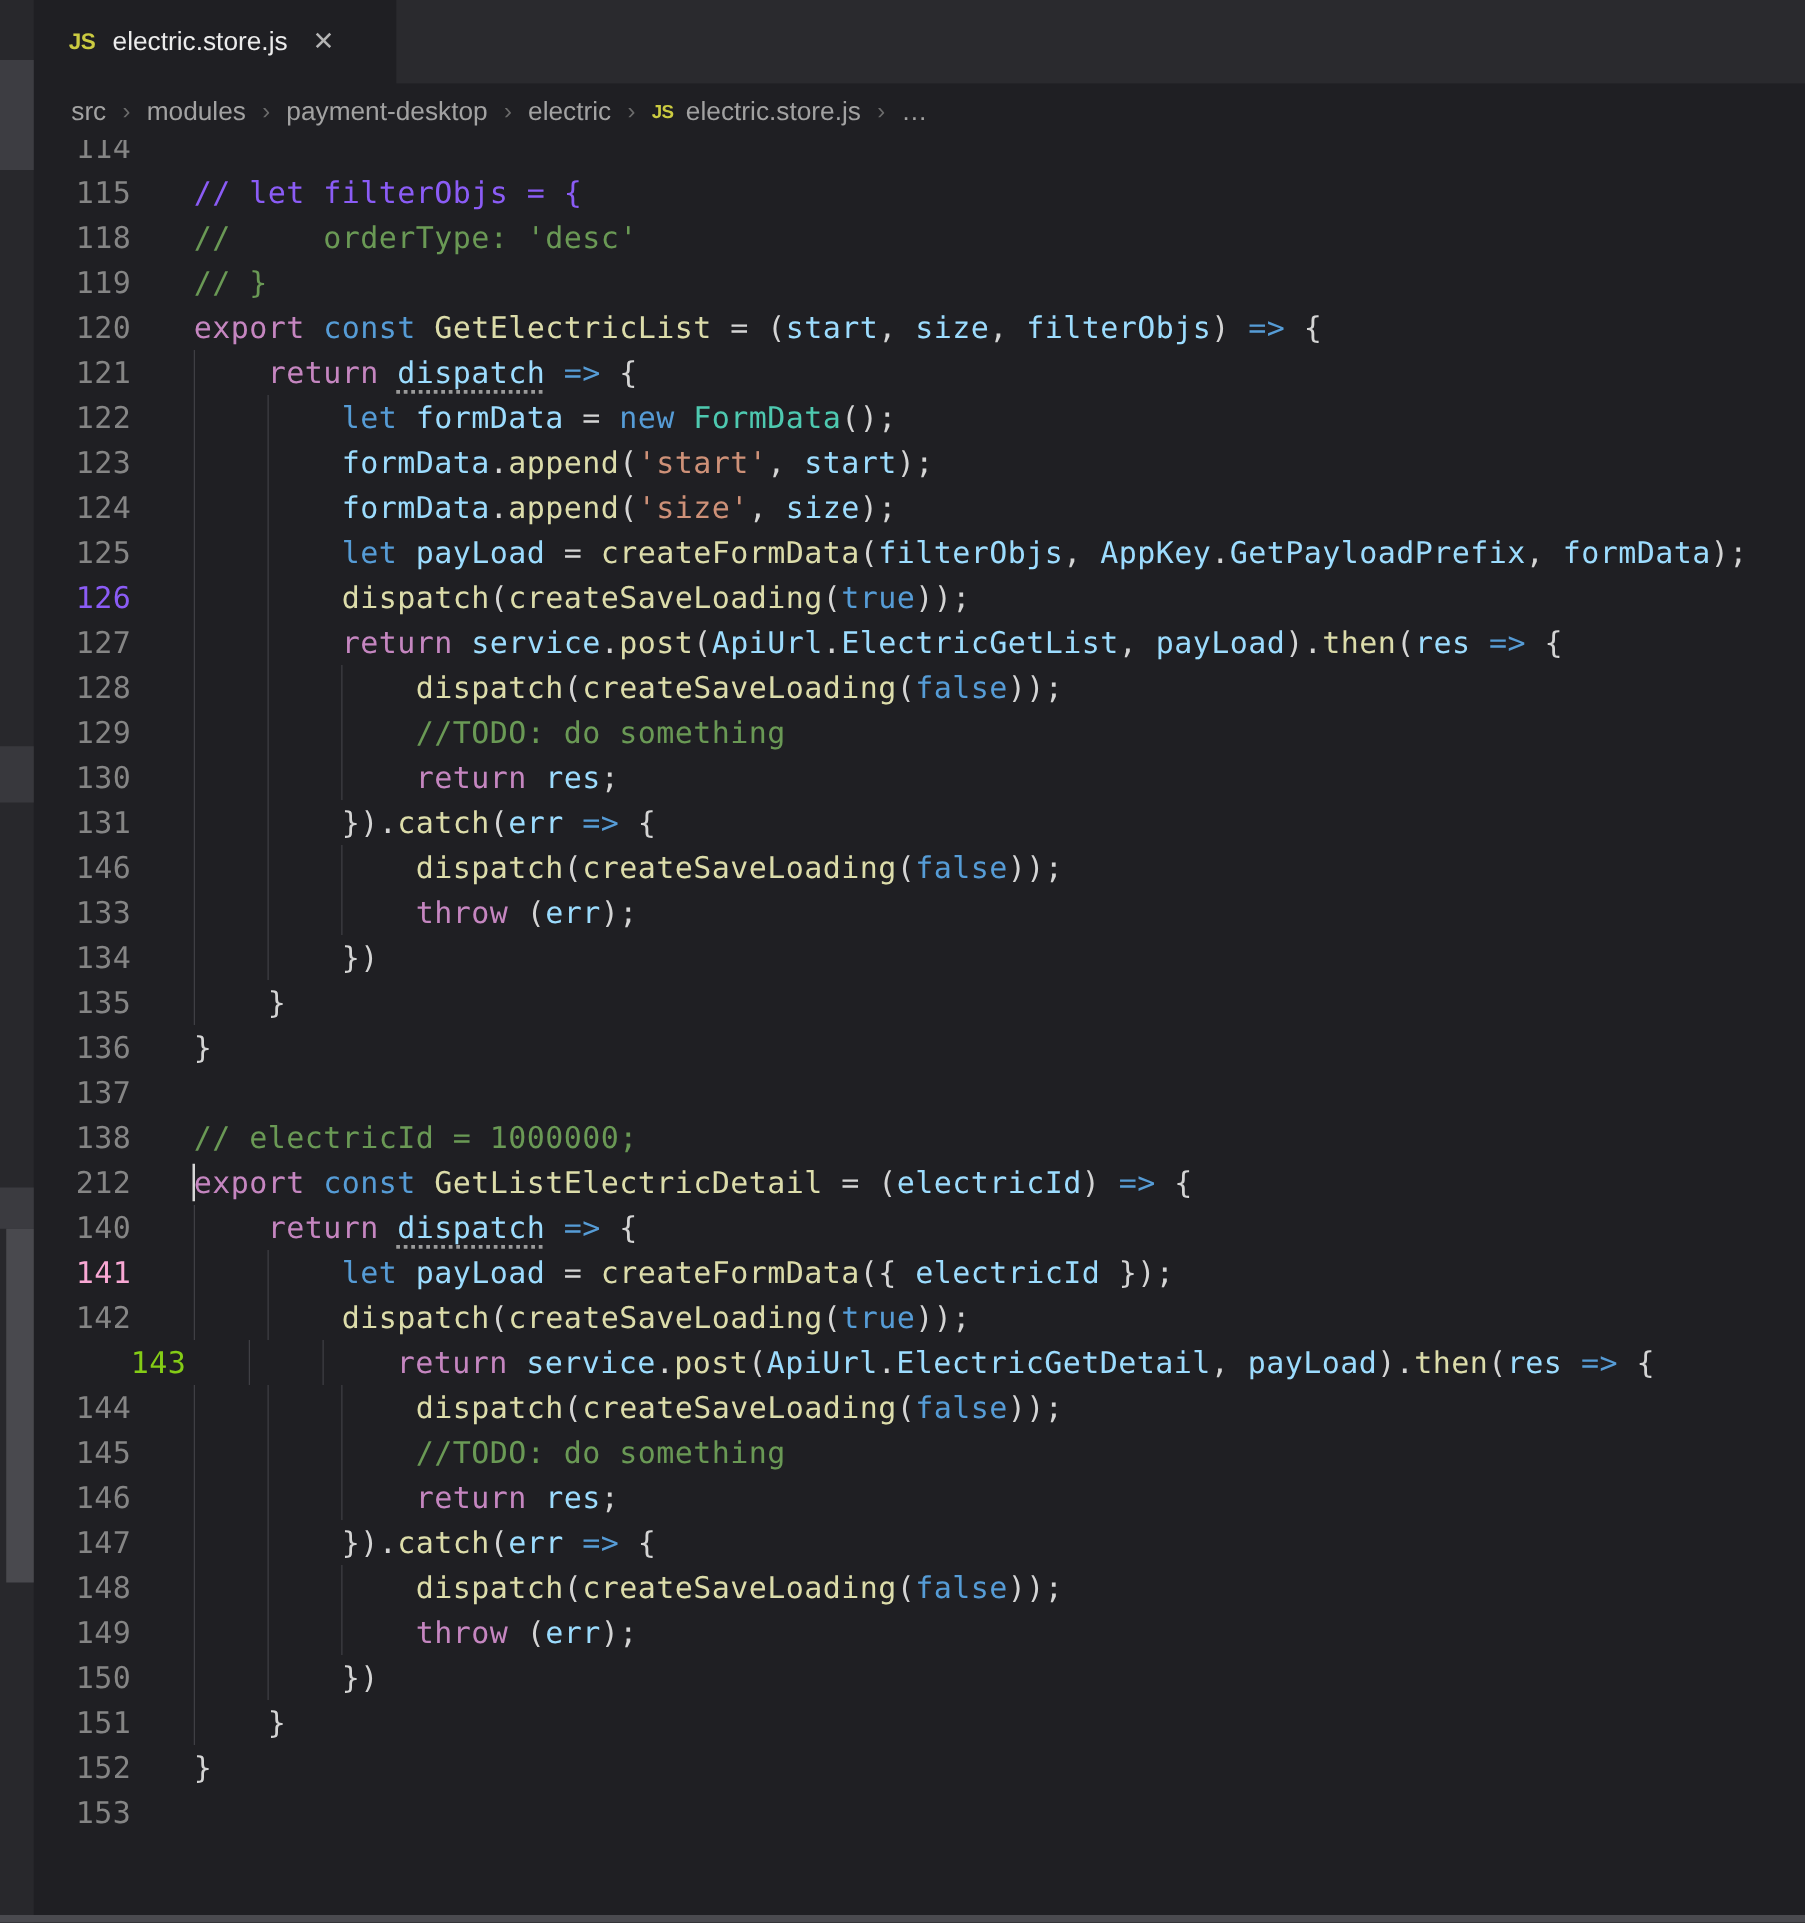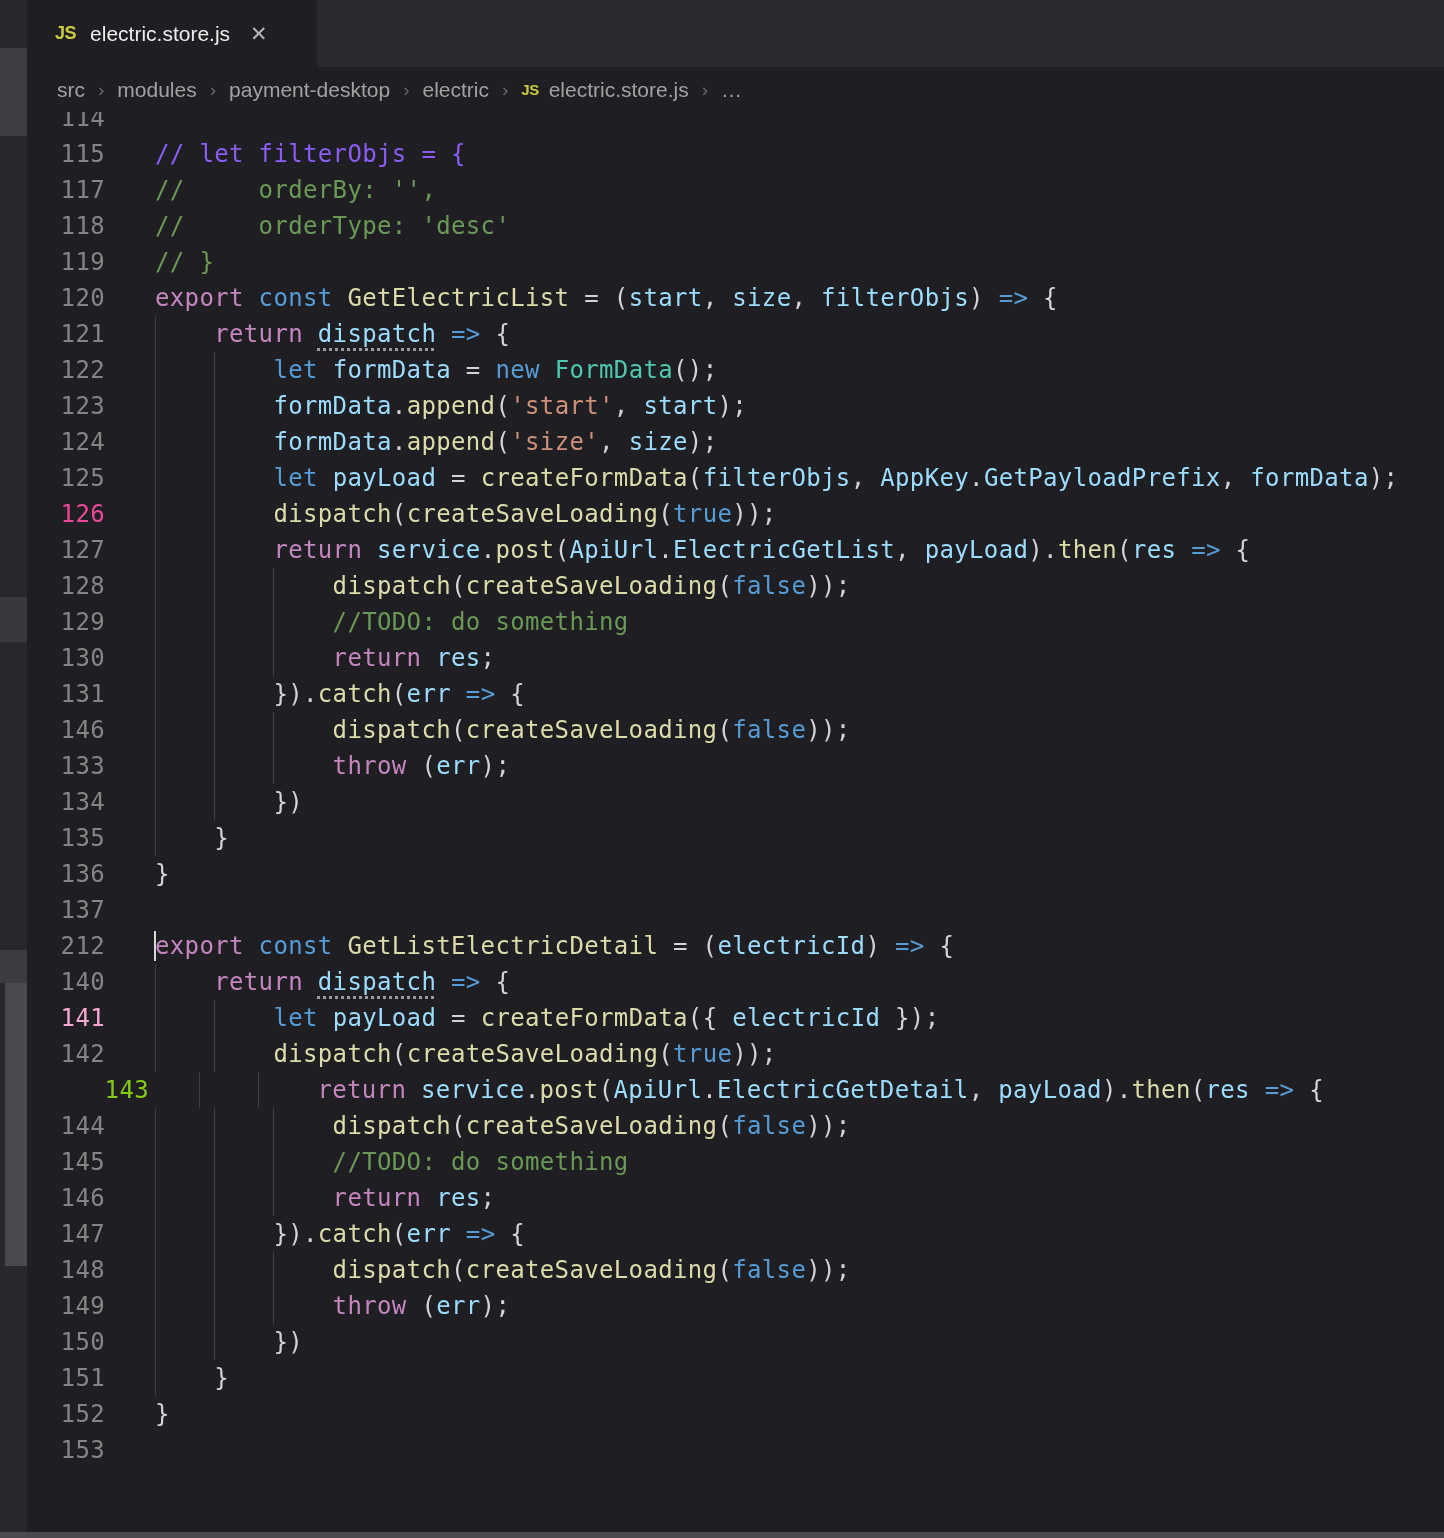--- a/index.html
+++ b/index.html
@@ -92,24 +92,20 @@
   <div class="code-lines">
       <div class="row">
         <span class="ln" style="color: rgb(133, 133, 133);">114</span>
         <span class="code"></span>
       </div>
       <div class="row">
         <span class="ln" style="color: rgb(133, 133, 133);">115</span>
         <span class="code"><span class="cm" style="color: #8b5cf6;">// let filterObjs = {</span></span>
       </div>
       <div class="row">
-        <span class="ln" style="color: rgb(133, 133, 133);">117</span>
-        <span class="code"><span class="cm" style="color: rgb(106, 153, 85);">//     orderBy: '',</span></span>
-      </div>
-      <div class="row">
         <span class="ln" style="color: rgb(133, 133, 133);">118</span>
         <span class="code"><span class="cm" style="color: rgb(106, 153, 85);">//     orderType: 'desc'</span></span>
       </div>
       <div class="row">
         <span class="ln" style="color: rgb(133, 133, 133);">119</span>
         <span class="code"><span class="cm" style="color: rgb(106, 153, 85);">// }</span></span>
       </div>
       <div class="row">
         <span class="ln" style="color: rgb(133, 133, 133);">120</span>
         <span class="code"><span class="kw" style="color: rgb(197, 134, 192);">export</span><span class="pl" style="color: rgb(212, 212, 212);"> </span><span class="st" style="color: rgb(86, 156, 214);">const</span><span class="pl" style="color: rgb(212, 212, 212);"> </span><span class="fn" style="color: rgb(220, 220, 170);">GetElectricList</span><span class="pl" style="color: rgb(212, 212, 212);"> = (</span><span class="vr" style="color: rgb(156, 220, 254);">start</span><span class="pl" style="color: rgb(212, 212, 212);">, </span><span class="vr" style="color: rgb(156, 220, 254);">size</span><span class="pl" style="color: rgb(212, 212, 212);">, </span><span class="vr" style="color: rgb(156, 220, 254);">filterObjs</span><span class="pl" style="color: rgb(212, 212, 212);">) </span><span class="st" style="color: rgb(86, 156, 214);">=&gt;</span><span class="pl" style="color: rgb(212, 212, 212);"> {</span></span>
@@ -128,21 +124,21 @@
       </div>
       <div class="row">
         <span class="ln" style="color: rgb(133, 133, 133);">124</span>
         <span class="code"><span class="guide" style="left: 50px; background: rgb(63, 63, 68);"></span><span class="guide" style="left: 109.24px; background: rgb(63, 63, 68);"></span><span class="pl" style="color: rgb(212, 212, 212);">        </span><span class="vr" style="color: rgb(156, 220, 254);">formData</span><span class="pl" style="color: rgb(212, 212, 212);">.</span><span class="fn" style="color: rgb(220, 220, 170);">append</span><span class="pl" style="color: rgb(212, 212, 212);">(</span><span class="sr" style="color: rgb(206, 145, 120);">'size'</span><span class="pl" style="color: rgb(212, 212, 212);">, </span><span class="vr" style="color: rgb(156, 220, 254);">size</span><span class="pl" style="color: rgb(212, 212, 212);">);</span></span>
       </div>
       <div class="row">
         <span class="ln" style="color: rgb(133, 133, 133);">125</span>
         <span class="code"><span class="guide" style="left: 50px; background: rgb(63, 63, 68);"></span><span class="guide" style="left: 109.24px; background: rgb(63, 63, 68);"></span><span class="pl" style="color: rgb(212, 212, 212);">        </span><span class="st" style="color: rgb(86, 156, 214);">let</span><span class="pl" style="color: rgb(212, 212, 212);"> </span><span class="vr" style="color: rgb(156, 220, 254);">payLoad</span><span class="pl" style="color: rgb(212, 212, 212);"> = </span><span class="fn" style="color: rgb(220, 220, 170);">createFormData</span><span class="pl" style="color: rgb(212, 212, 212);">(</span><span class="vr" style="color: rgb(156, 220, 254);">filterObjs</span><span class="pl" style="color: rgb(212, 212, 212);">, </span><span class="vr" style="color: rgb(156, 220, 254);">AppKey</span><span class="pl" style="color: rgb(212, 212, 212);">.</span><span class="vr" style="color: rgb(156, 220, 254);">GetPayloadPrefix</span><span class="pl" style="color: rgb(212, 212, 212);">, </span><span class="vr" style="color: rgb(156, 220, 254);">formData</span><span class="pl" style="color: rgb(212, 212, 212);">);</span></span>
       </div>
       <div class="row">
-        <span class="ln" style="color: #ec4899;">126</span>
+        <span class="ln" style="color: #8b5cf6;">126</span>
         <span class="code"><span class="guide" style="left: 50px; background: rgb(63, 63, 68);"></span><span class="guide" style="left: 109.24px; background: rgb(63, 63, 68);"></span><span class="pl" style="color: rgb(212, 212, 212);">        </span><span class="fn" style="color: rgb(220, 220, 170);">dispatch</span><span class="pl" style="color: rgb(212, 212, 212);">(</span><span class="fn" style="color: rgb(220, 220, 170);">createSaveLoading</span><span class="pl" style="color: rgb(212, 212, 212);">(</span><span class="st" style="color: rgb(86, 156, 214);">true</span><span class="pl" style="color: rgb(212, 212, 212);">));</span></span>
       </div>
       <div class="row">
         <span class="ln" style="color: rgb(133, 133, 133);">127</span>
         <span class="code"><span class="guide" style="left: 50px; background: rgb(63, 63, 68);"></span><span class="guide" style="left: 109.24px; background: rgb(63, 63, 68);"></span><span class="pl" style="color: rgb(212, 212, 212);">        </span><span class="kw" style="color: rgb(197, 134, 192);">return</span><span class="pl" style="color: rgb(212, 212, 212);"> </span><span class="vr" style="color: rgb(156, 220, 254);">service</span><span class="pl" style="color: rgb(212, 212, 212);">.</span><span class="fn" style="color: rgb(220, 220, 170);">post</span><span class="pl" style="color: rgb(212, 212, 212);">(</span><span class="vr" style="color: rgb(156, 220, 254);">ApiUrl</span><span class="pl" style="color: rgb(212, 212, 212);">.</span><span class="vr" style="color: rgb(156, 220, 254);">ElectricGetList</span><span class="pl" style="color: rgb(212, 212, 212);">, </span><span class="vr" style="color: rgb(156, 220, 254);">payLoad</span><span class="pl" style="color: rgb(212, 212, 212);">).</span><span class="fn" style="color: rgb(220, 220, 170);">then</span><span class="pl" style="color: rgb(212, 212, 212);">(</span><span class="vr" style="color: rgb(156, 220, 254);">res</span><span class="pl" style="color: rgb(212, 212, 212);"> </span><span class="st" style="color: rgb(86, 156, 214);">=&gt;</span><span class="pl" style="color: rgb(212, 212, 212);"> {</span></span>
       </div>
       <div class="row">
         <span class="ln" style="color: rgb(133, 133, 133);">128</span>
         <span class="code"><span class="guide" style="left: 50px; background: rgb(63, 63, 68);"></span><span class="guide" style="left: 109.24px; background: rgb(63, 63, 68);"></span><span class="guide" style="left: 168.48px; background: rgb(63, 63, 68);"></span><span class="pl" style="color: rgb(212, 212, 212);">            </span><span class="fn" style="color: rgb(220, 220, 170);">dispatch</span><span class="pl" style="color: rgb(212, 212, 212);">(</span><span class="fn" style="color: rgb(220, 220, 170);">createSaveLoading</span><span class="pl" style="color: rgb(212, 212, 212);">(</span><span class="st" style="color: rgb(86, 156, 214);">false</span><span class="pl" style="color: rgb(212, 212, 212);">));</span></span>
       </div>
@@ -176,20 +172,24 @@
       </div>
       <div class="row">
         <span class="ln" style="color: rgb(133, 133, 133);">136</span>
         <span class="code"><span class="pl" style="color: rgb(212, 212, 212);">}</span></span>
       </div>
       <div class="row">
         <span class="ln" style="color: rgb(133, 133, 133);">137</span>
         <span class="code"></span>
       </div>
       <div class="row">
+        <span class="ln" style="color: rgb(133, 133, 133);">138</span>
+        <span class="code"><span class="cm" style="color: rgb(106, 153, 85);">// electricId = 1000000;</span></span>
+      </div>
+      <div class="row">
         <span class="ln" style="color: rgb(133, 133, 133);">212</span>
         <span class="code"><span class="caret"></span><span class="kw" style="color: rgb(197, 134, 192);">export</span><span class="pl" style="color: rgb(212, 212, 212);"> </span><span class="st" style="color: rgb(86, 156, 214);">const</span><span class="pl" style="color: rgb(212, 212, 212);"> </span><span class="fn" style="color: rgb(220, 220, 170);">GetListElectricDetail</span><span class="pl" style="color: rgb(212, 212, 212);"> = (</span><span class="vr" style="color: rgb(156, 220, 254);">electricId</span><span class="pl" style="color: rgb(212, 212, 212);">) </span><span class="st" style="color: rgb(86, 156, 214);">=&gt;</span><span class="pl" style="color: rgb(212, 212, 212);"> {</span></span>
       </div>
       <div class="row">
         <span class="ln" style="color: rgb(133, 133, 133);">140</span>
         <span class="code"><span class="guide" style="left: 50px; background: rgb(63, 63, 68);"></span><span class="pl" style="color: rgb(212, 212, 212);">    </span><span class="kw" style="color: rgb(197, 134, 192);">return</span><span class="pl" style="color: rgb(212, 212, 212);"> </span><span class="vh" style="color: rgb(156, 220, 254);">dispatch</span><span class="pl" style="color: rgb(212, 212, 212);"> </span><span class="st" style="color: rgb(86, 156, 214);">=&gt;</span><span class="pl" style="color: rgb(212, 212, 212);"> {</span></span>
       </div>
       <div class="row">
         <span class="ln" style="color: #f9a8d4;">141</span>
         <span class="code"><span class="guide" style="left: 50px; background: rgb(63, 63, 68);"></span><span class="guide" style="left: 109.24px; background: rgb(63, 63, 68);"></span><span class="pl" style="color: rgb(212, 212, 212);">        </span><span class="st" style="color: rgb(86, 156, 214);">let</span><span class="pl" style="color: rgb(212, 212, 212);"> </span><span class="vr" style="color: rgb(156, 220, 254);">payLoad</span><span class="pl" style="color: rgb(212, 212, 212);"> = </span><span class="fn" style="color: rgb(220, 220, 170);">createFormData</span><span class="pl" style="color: rgb(212, 212, 212);">({ </span><span class="vr" style="color: rgb(156, 220, 254);">electricId</span><span class="pl" style="color: rgb(212, 212, 212);"> });</span></span>

